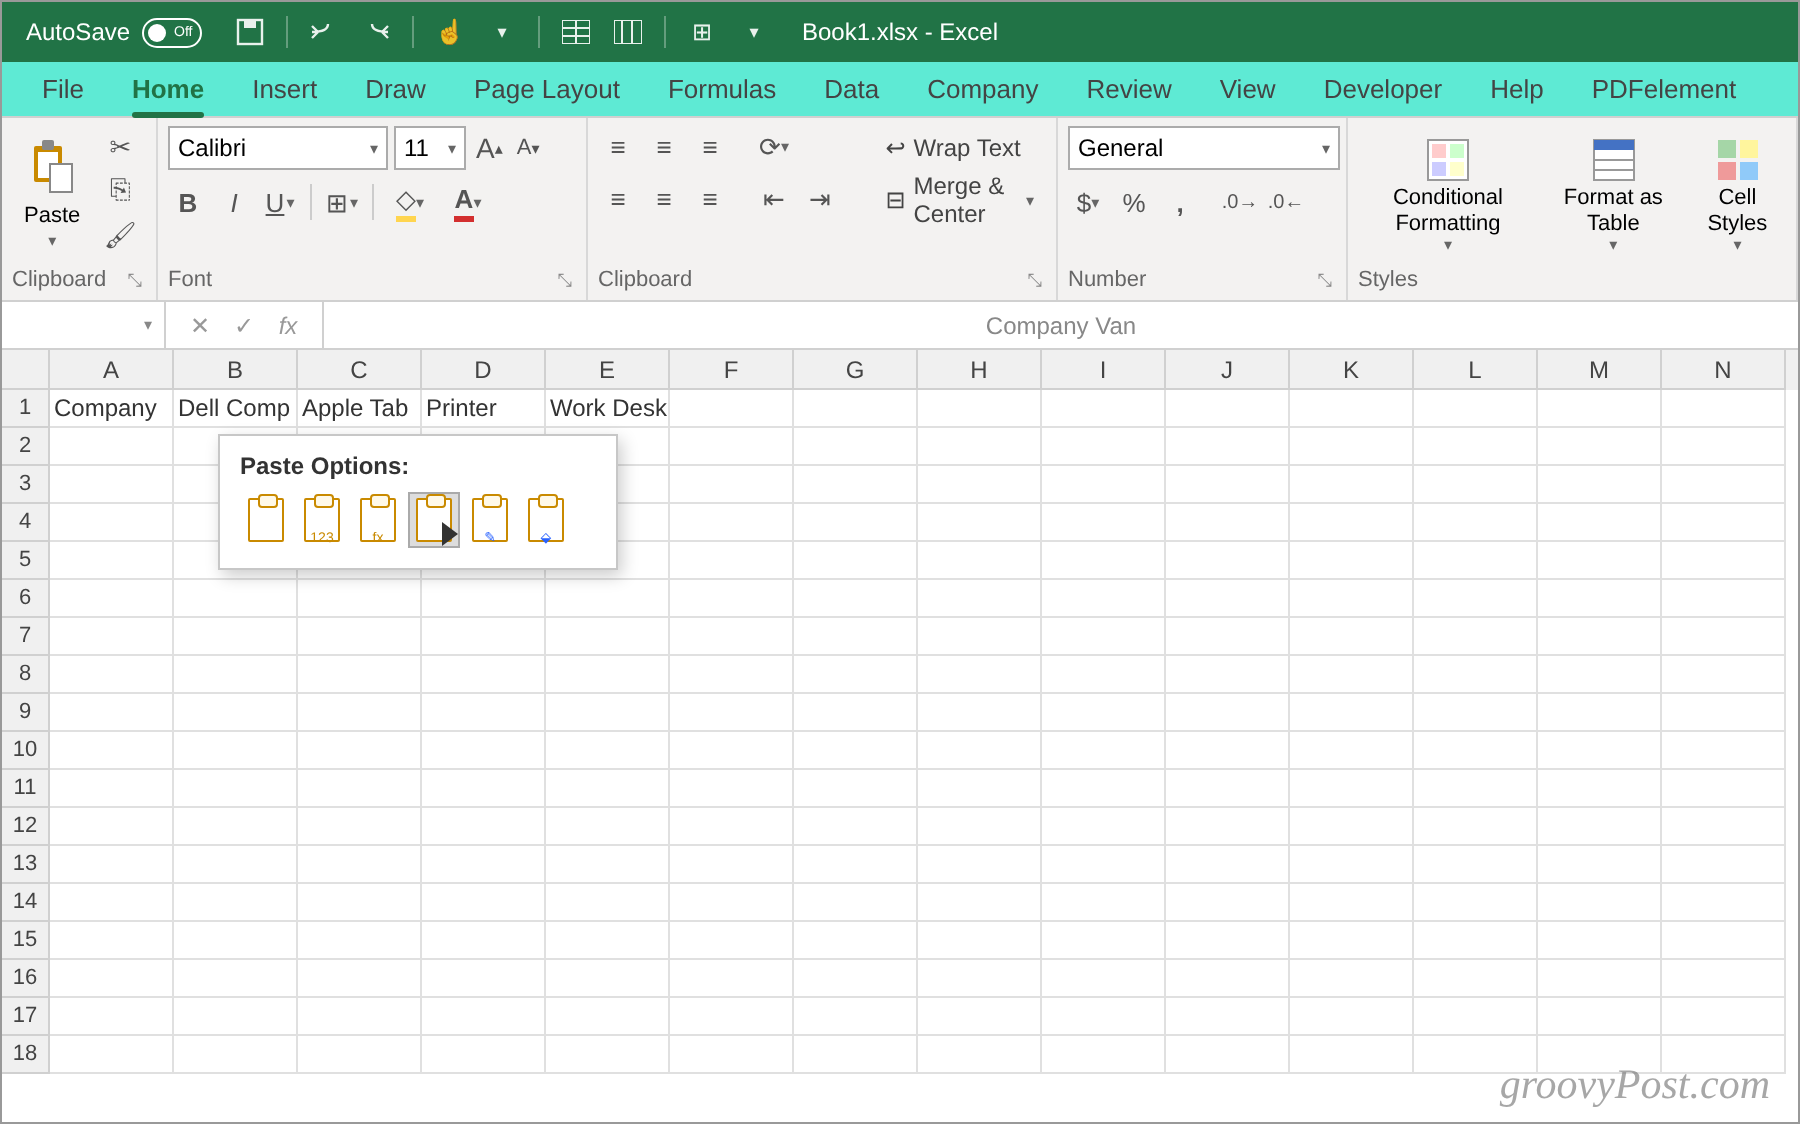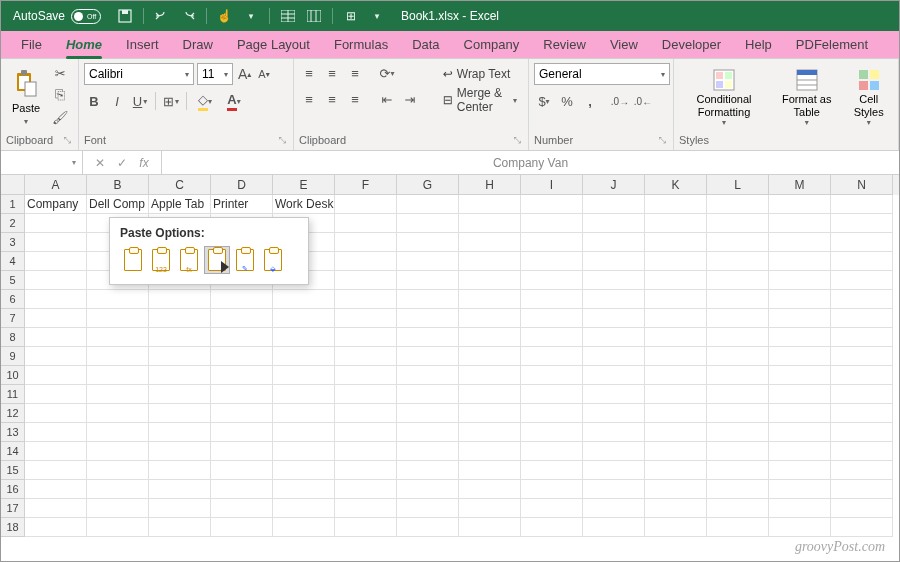--- a/index.html
+++ b/index.html
@@ -9,23 +9,23 @@
 .titlebar { height: 30px; background: #217346; display: flex; align-items: center; color: #fff; font-size: 12px; position: relative; }
 .titlebar .autosave { display: flex; align-items: center; gap: 6px; margin-left: 12px; text-align: center; }
 .titlebar .toggle { width: 30px; height: 15px; border: 1px solid #fff; border-radius: 8px; display: flex; align-items: center; padding: 0 2px; position: relative; }
 .titlebar .toggle .knob { width: 9px; height: 9px; background: #fff; border-radius: 50%; }
 .titlebar .qat { display: flex; align-items: center; gap: 10px; margin-left: 16px; }
 .titlebar .qat-icon { width: 16px; height: 16px; display: flex; align-items: center; justify-content: center; opacity: 0.9; }
 .titlebar .qat-sep { width: 1px; height: 16px; background: rgba(255,255,255,0.3); }
 .titlebar .title { position: absolute; left: 50%; transform: translateX(-50%); font-size: 12px; }
 
 
-.tabs { height: 28px; background: #f9a8d4; display: flex; align-items: flex-end; padding: 0 8px; font-size: 13px; border-bottom: 1px solid #d0d0d0; }
+.tabs { height: 28px; background: #5eead4; display: flex; align-items: flex-end; padding: 0 8px; font-size: 13px; border-bottom: 1px solid #d0d0d0; }
 .tab { padding: 5px 12px 6px; color: #444; cursor: pointer; position: relative; }
-.tab.active { color: #217346; font-weight: 600; font-style: italic; }
+.tab.active { color: #217346; font-weight: 600; }
 .tab.active::after { content: ''; position: absolute; left: 12px; right: 12px; bottom: -1px; height: 3px; background: #217346; border-radius: 2px; }
 
 
 .ribbon { height: 92px; background: #f3f2f1; display: flex; border-bottom: 1px solid #d0d0d0; font-size: 11px; }
 .group { display: flex; flex-direction: column; border-right: 1px solid #d8d8d8; padding: 4px 5px 2px; }
 .group-content { flex: 1; display: flex; align-items: flex-start; gap: 4px; }
 .group-label { text-align: left; font-size: 11px; color: #666; padding-bottom: 2px; position: relative; }
 .group-label .dialog-launcher { position: absolute; right: 2px; bottom: 2px; font-size: 9px; color: #888; }
 
 .big-btn { display: flex; flex-direction: column; align-items: center; justify-content: center; padding: 3px 6px; height: 70px; cursor: pointer; }
@@ -63,21 +63,21 @@
 
 .paste-popup { position: absolute; left: 108px; top: 216px; background: #fff; border: 1px solid #c7c7c7; box-shadow: 2px 3px 8px rgba(0,0,0,0.2); padding: 8px 10px 10px; width: 200px; }
 .paste-popup .pp-title { font-size: 12px; font-weight: 600; margin-bottom: 6px; color: #333; }
 .paste-popup .pp-icons { display: flex; gap: 2px; }
 .pp-btn { width: 26px; height: 28px; display: flex; align-items: center; justify-content: center; position: relative; }
 .pp-btn.hover { background: #ddd; border: 1px solid #aaa; }
 .clip-icon { width: 18px; height: 22px; border: 1px solid #c98a00; border-radius: 1px; background: #fff; position: relative; }
 .clip-icon::before { content: ''; position: absolute; top: -3px; left: 4px; width: 8px; height: 5px; border: 1px solid #c98a00; border-radius: 2px; background: #fff9e8; }
 .clip-label { position: absolute; bottom: 1px; font-size: 7px; color: #c98a00; }
 
-.watermark { position: absolute; right: 14px; bottom: 6px; font-size: 14px; font-style: italic; font-family: Georgia, serif; color: rgba(120,120,120,0.65); }
+.watermark { position: absolute; right: 14px; bottom: 6px; font-size: 21px; font-style: italic; font-family: Georgia, serif; color: rgba(120,120,120,0.65); }
 
 svg { display: block; }
 </style>
 </head>
 <body>
 
 <div class="titlebar">
   <div class="autosave">
     <span>AutoSave</span>
     <div class="toggle">

